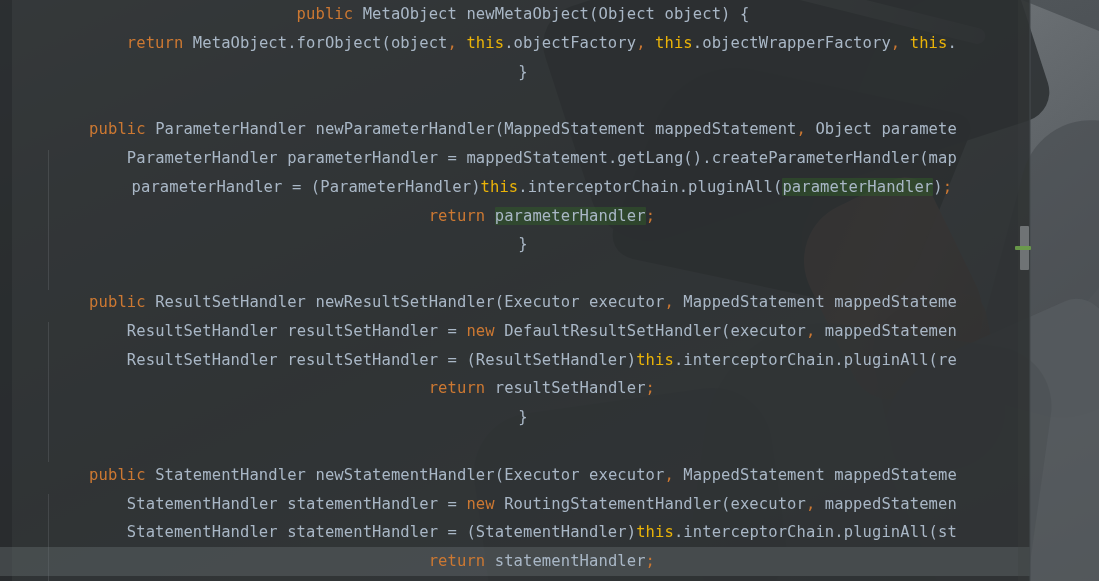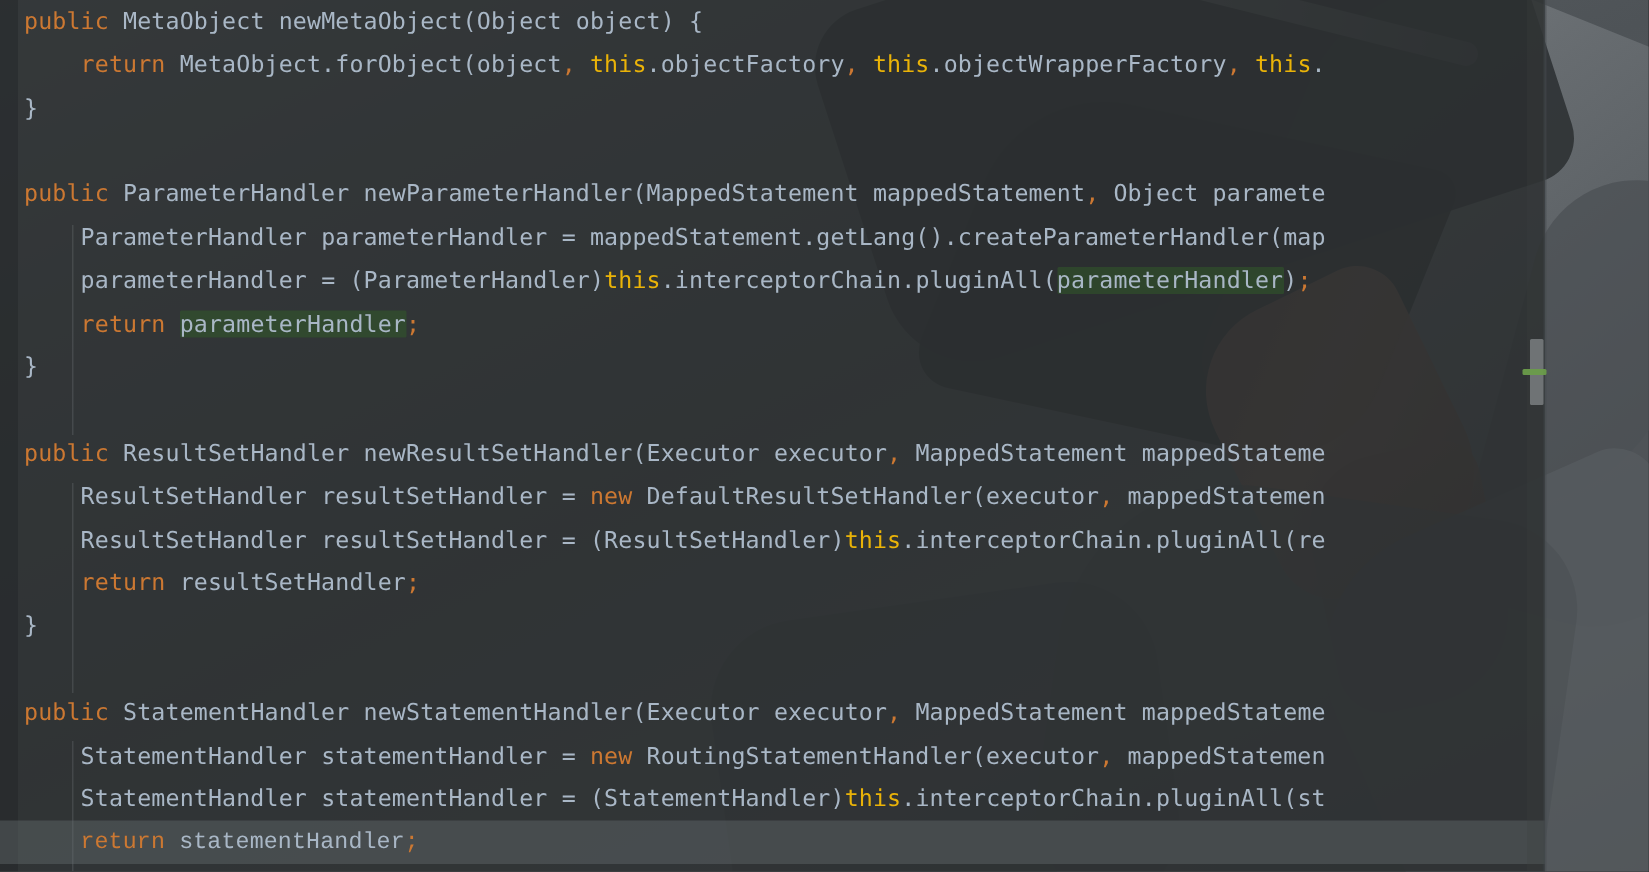--- a/index.html
+++ b/index.html
@@ -8,20 +8,21 @@
     overflow: hidden;
     background: #3c3f41;
   }
 
   #root {
     position: relative;
     width: 1099px;
     height: 581px;
     overflow: hidden;
     font-family: "DejaVu Sans Mono", "Liberation Mono", monospace;
+    text-align: center;
   }
 
   
   .wallpaper {
     position: absolute;
     inset: 0;
     background:
       linear-gradient(155deg, #6f7478 0%, #5c6165 22%, #4e5357 48%, #5a5f63 74%, #45494c 100%);
     z-index: 0;
   }
@@ -131,21 +132,20 @@
     height: 28.8px;
     padding-left: 16px;
     white-space: pre;
     position: relative;
   }
 
   .line.caret-line {
     background: rgba(106, 112, 116, 0.40);
     width: 1030px;
     box-sizing: border-box;
-    font-family: Liberation Mono, monospace;
   }
 
   
   .guide {
     position: absolute;
     z-index: 5;
     width: 1px;
     background: rgba(160,168,172,0.18);
   }
 

